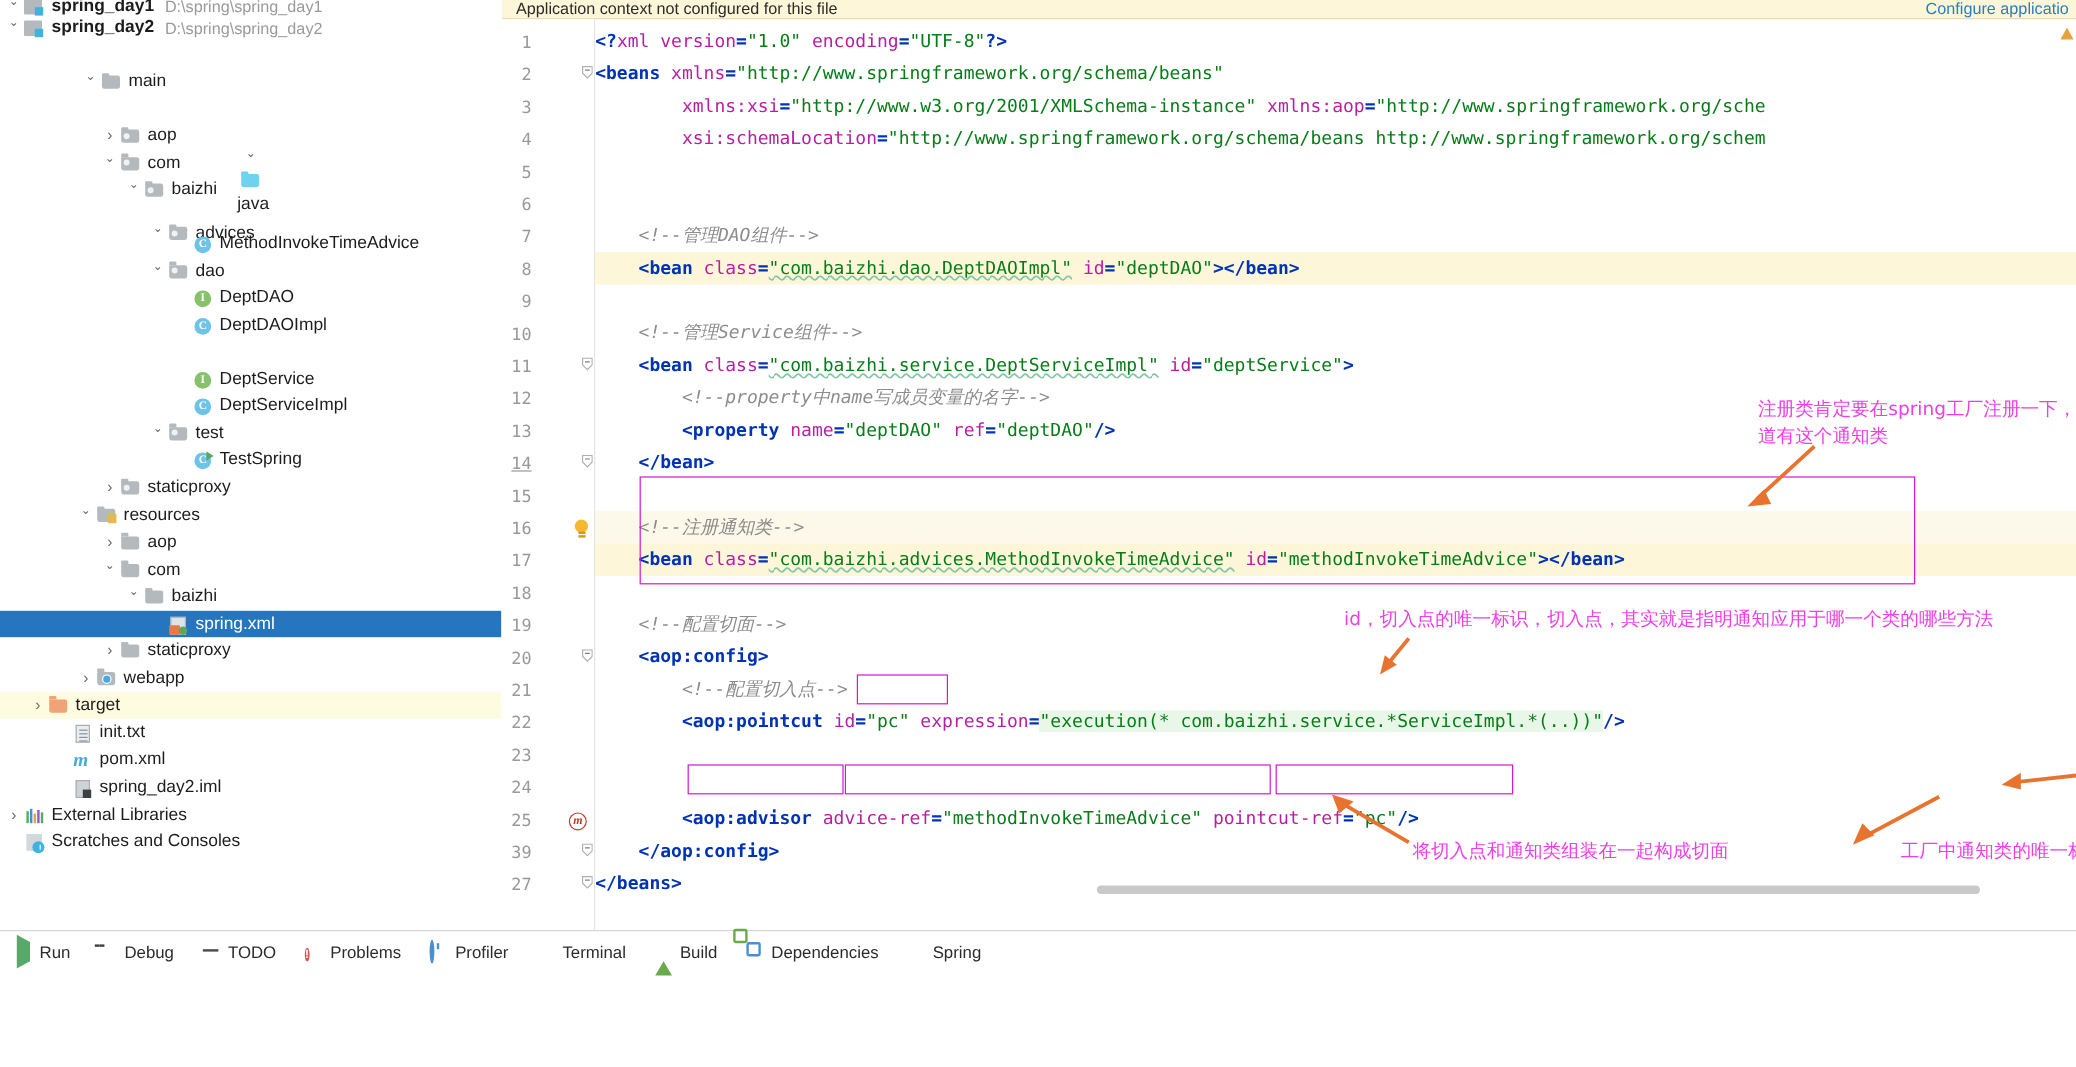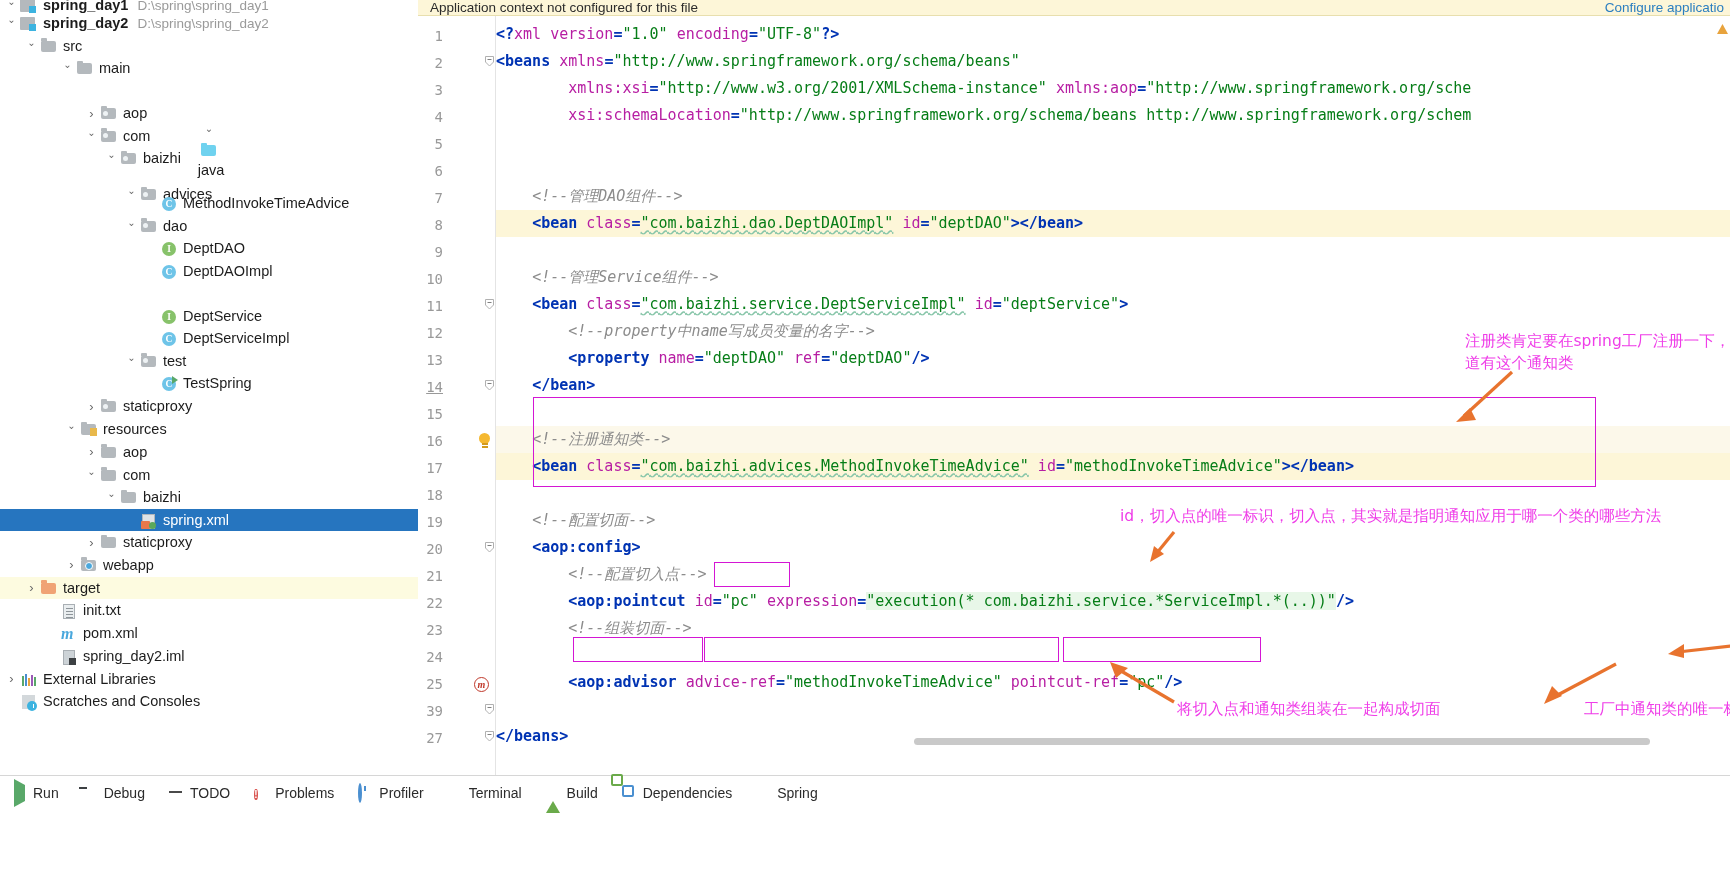--- a/index.html
+++ b/index.html
@@ -356,29 +356,21 @@
       </div>
       <div class="row" style="position: absolute; top: 12px; left: 0px; width: 418px;">
         <span style="width:4px;flex:0 0 4px"></span>
         <span class="arrow open"></span>
         <span class="ico">
           <span class="modico"></span>
         </span>
         <span class="lbl bold">spring_day2</span>
         <span class="path">D:\spring\spring_day2</span>
       </div>
-      <div class="row" style="position: absolute; top: 34.5px; left: 0px; width: 418px;">
-        <span style="width:24px;flex:0 0 24px"></span>
-        <span class="arrow open"></span>
-        <span class="ico">
-          <span class="fold"></span>
-        </span>
-        <span class="lbl">src</span>
-      </div>
-      <div class="row" style="position: absolute; top: 57px; left: 16px; width: 418px;">
+      <div class="row" style="position: absolute; top: 57px; left: 0px; width: 418px; padding-left: 24px;">
         <span style="width:44px;flex:0 0 44px"></span>
         <span class="arrow open"></span>
         <span class="ico">
           <span class="fold"></span>
         </span>
         <span class="lbl">main</span>
       </div>
       <div class="row" style="position: absolute; top: 63px; left: 0px; width: 418px; flex-direction: column;">
         <span style="width:64px;flex:0 0 64px"></span>
         <span class="arrow open"></span>
@@ -685,22 +677,22 @@
         <div class="cl" style="top: 329px;">        <span class="tag">&lt;property</span> <span class="attr">name</span><span class="tag">=</span><span class="val">"deptDAO"</span> <span class="attr">ref</span><span class="tag">=</span><span class="val">"deptDAO"</span><span class="tag">/&gt;</span></div>
         <div class="cl" style="top: 356px;">    <span class="tag">&lt;/bean&gt;</span></div>
         <div class="cl" style="top: 383px;"></div>
         <div class="cl hl-row-soft" style="top: 410px;">    <span class="cmt">&lt;!--注册通知类--&gt;</span></div>
         <div class="cl hl-line" style="top: 437px;">    <span class="tag">&lt;bean</span> <span class="attr">class</span><span class="tag">=</span><span class="val squig">"com.baizhi.advices.MethodInvokeTimeAdvice"</span> <span class="attr">id</span><span class="tag">=</span><span class="val">"methodInvokeTimeAdvice"</span><span class="tag">&gt;&lt;/bean&gt;</span></div>
         <div class="cl" style="top: 464px;"></div>
         <div class="cl" style="top: 491px;">    <span class="cmt">&lt;!--配置切面--&gt;</span></div>
         <div class="cl" style="top: 518px;">    <span class="tag">&lt;aop:config&gt;</span></div>
         <div class="cl" style="top: 545px;">        <span class="cmt">&lt;!--配置切入点--&gt;</span></div>
         <div class="cl" style="top: 572px;">        <span class="tag">&lt;aop:pointcut</span> <span class="attr">id</span><span class="tag">=</span><span class="val">"pc"</span> <span class="attr">expression</span><span class="tag">=</span><span class="val expr">"execution(* com.baizhi.service.*ServiceImpl.*(..))"</span><span class="tag">/&gt;</span></div>
-        <div class="cl" style="top: 599px;">        <span class="cmt">&lt;!--组装切面--&gt;</span></div>
         <div class="cl" style="top: 653px;">        <span class="tag">&lt;aop:advisor</span> <span class="attr">advice-ref</span><span class="tag">=</span><span class="val">"methodInvokeTimeAdvice"</span> <span class="attr">pointcut-ref</span><span class="tag">=</span><span class="val">"pc"</span><span class="tag">/&gt;</span></div>
+        <div class="cl" style="top: 680px;">    <span class="tag">&lt;/aop:config&gt;</span></div>
         <div class="cl" style="top: 707px;"><span class="tag">&lt;/beans&gt;</span></div>
       </div>
 
     <div id="overlay">
         <div class="mbox" style="left: 115px; top: 397px; width: 1063px; height: 90px;"></div>
         <div class="mtext" style="left: 1047px; top: 330px; width: 270px;"><div>注册类肯定要在spring工厂注册一下，不然spring工厂不知</div><div>道有这个通知类</div></div>
         <div class="arrowimg" style="left: 1030px; top: 368px;"><svg width="70" height="55">
             <path d="M64 4 L16 48" stroke="#e8732e" stroke-width="3.2" fill="none"></path>
             <path d="M8 54 L22 40 L28 52 Z" fill="#e8732e"></path>
           </svg></div>

